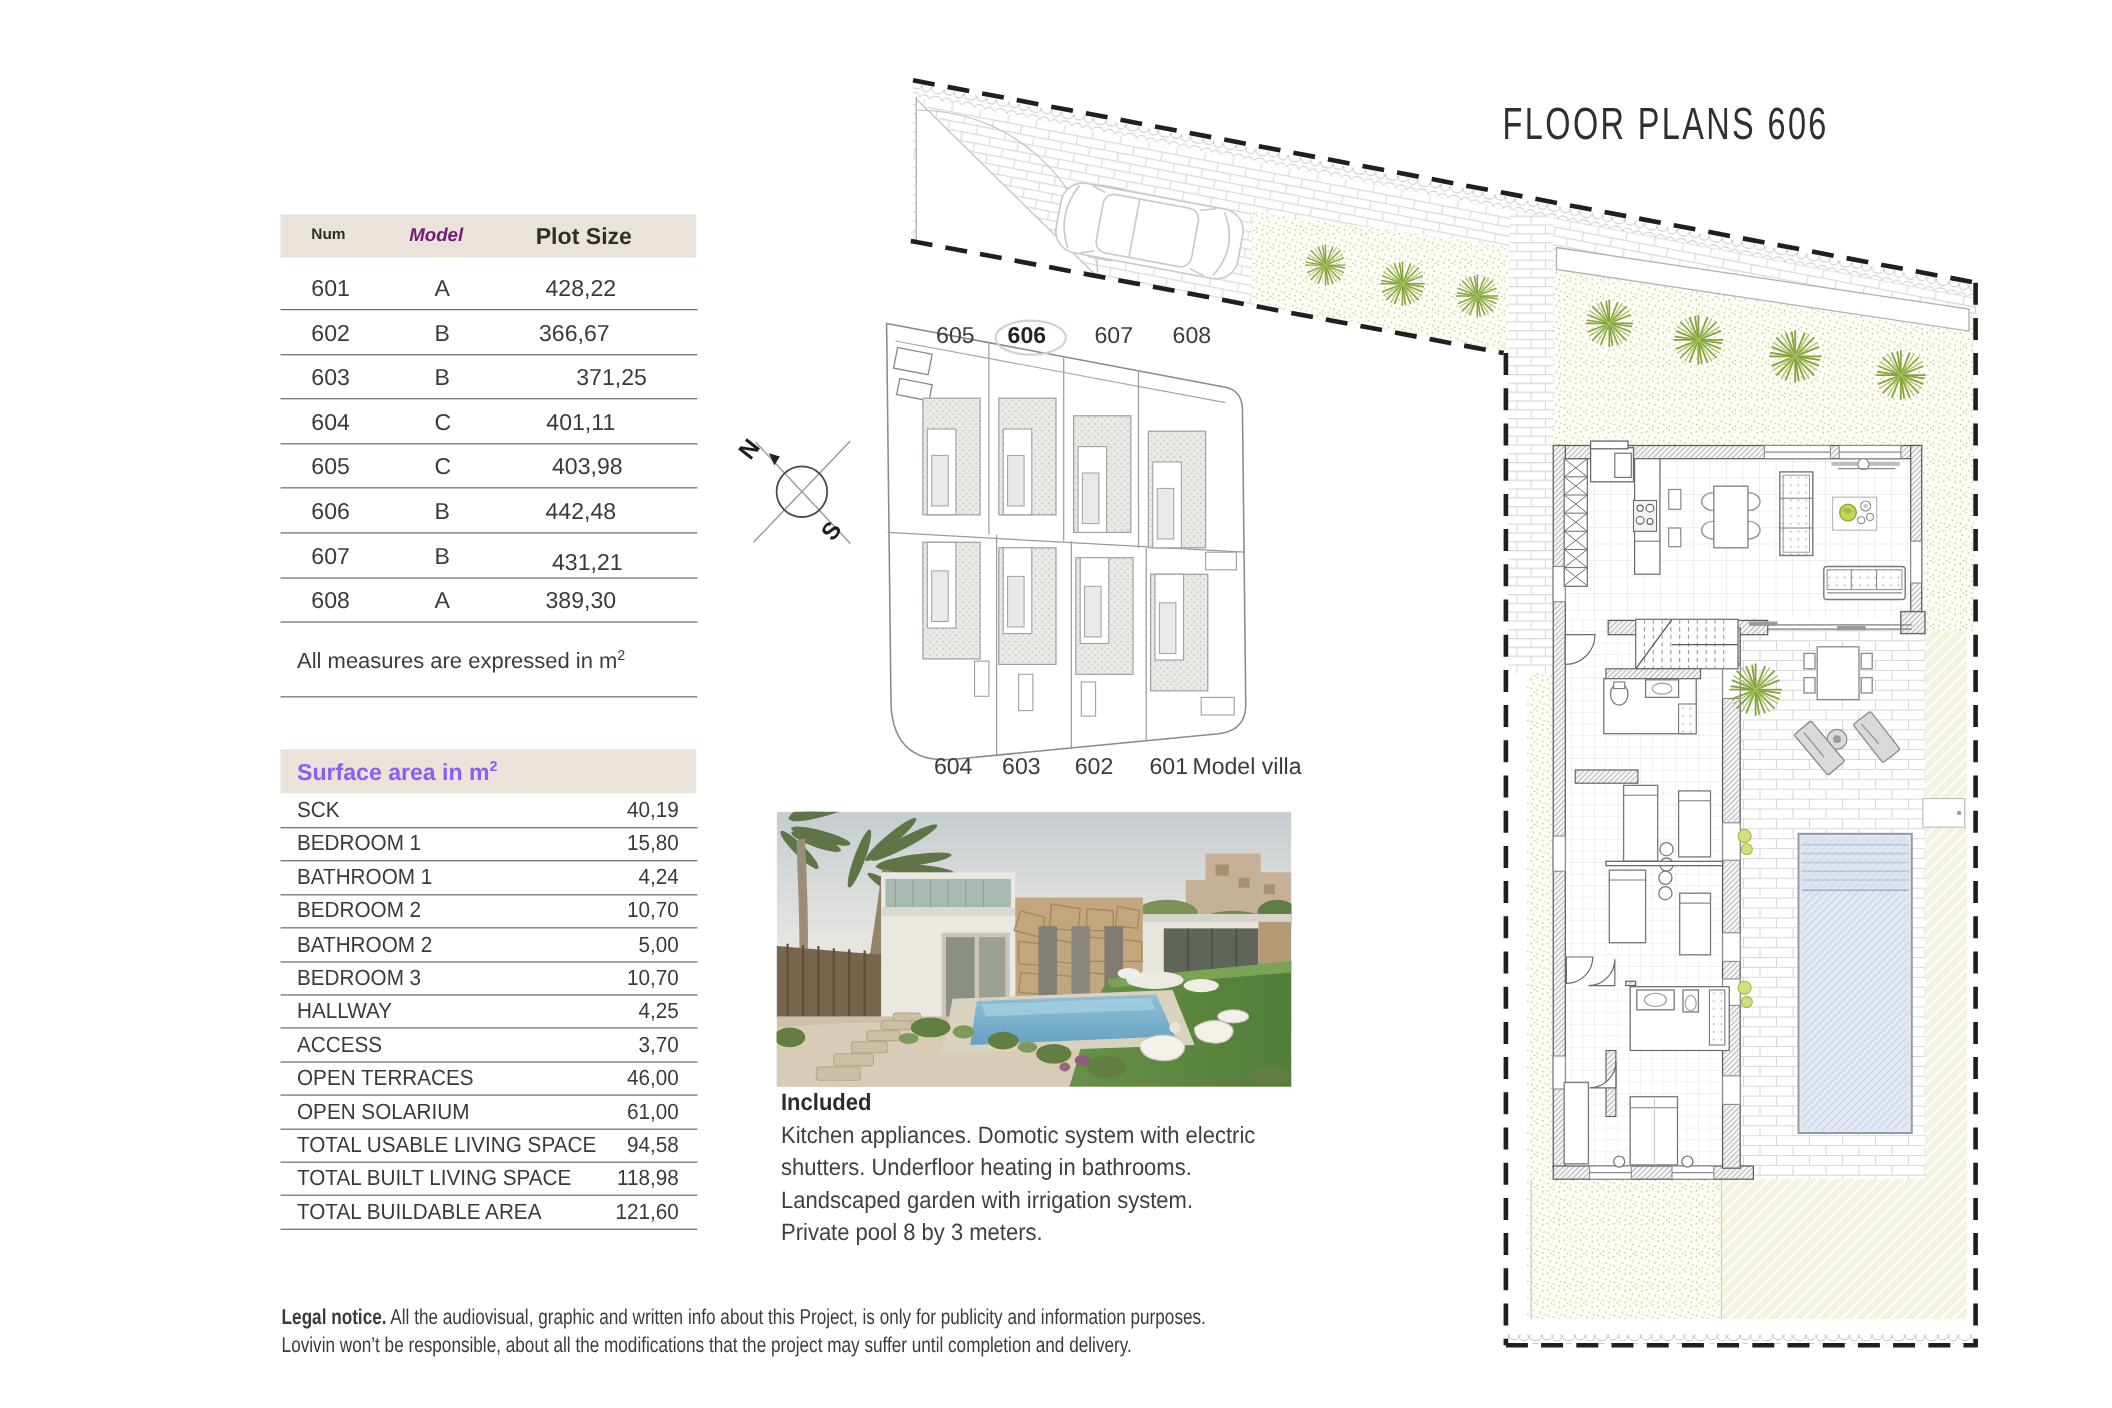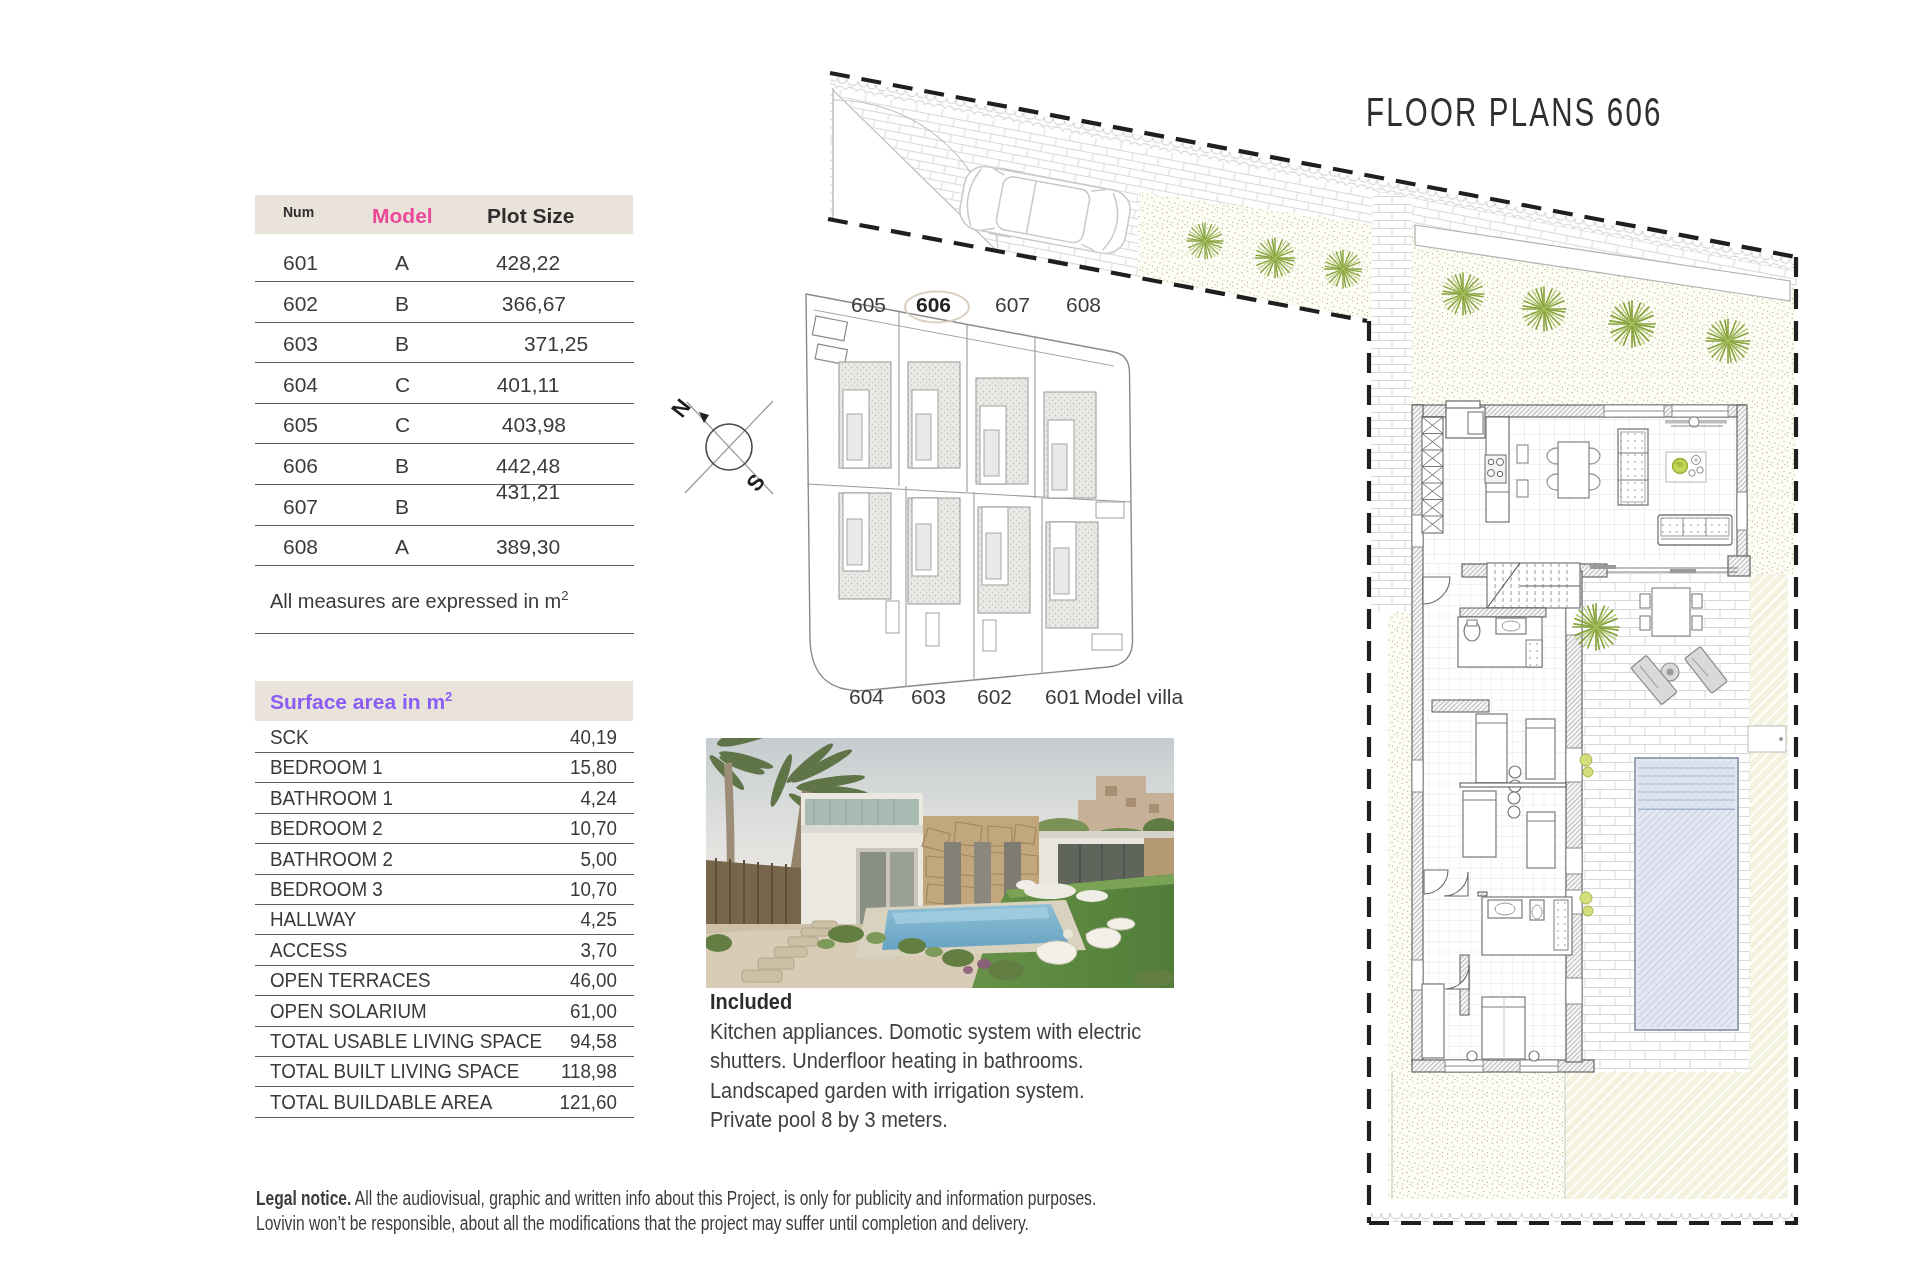--- a/index.html
+++ b/index.html
@@ -11,31 +11,31 @@
   .lab{white-space:nowrap;transform:scaleX(0.94);transform-origin:0 0;}
   .val{transform:scaleX(0.94);transform-origin:100% 0;}
 </style>
 </head>
 <body>
 
 <div class="abs" style="left:1366px;top:89px;font-size:41px;letter-spacing:3px;color:#2f2f2f;transform:scaleX(0.72);transform-origin:0 0;">FLOOR PLANS 606</div>
 
 <div class="abs hdr" style="left:255px;top:195px;width:378px;height:39px;"></div>
 <div class="abs" style="left:283px;top:204px;font-weight:bold;font-size:14px;color:#2e2e2e;">Num</div>
-<div class="abs" style="left:372px;top:204px;font-weight:bold;font-size:21px;color:#ec4899;">Model</div>
+<div class="abs" style="left:372px;top:204px;font-weight:bold;font-size:17px;color:#701a75;font-style:italic;">Model</div>
 <div class="abs" style="left:487px;top:204px;font-weight:bold;font-size:21px;color:#2e2e2e;">Plot Size</div>
 
 <div class="abs" style="left:283px;top:251px;font-size:21px;">601</div>
 <div class="abs" style="left:395px;top:251px;font-size:21px;">A</div>
 <div class="abs" style="left:490px;top:251px;width:76px;text-align:center;font-size:21px;">428,22</div>
 <div class="ln" style="top:281px;"></div>
 
 <div class="abs" style="left:283px;top:292px;font-size:21px;">602</div>
 <div class="abs" style="left:395px;top:292px;font-size:21px;">B</div>
-<div class="abs" style="left:490px;top:292px;width:76px;text-align:right;font-size:21px;">366,67</div>
+<div class="abs" style="left:490px;top:292px;width:76px;text-align:left;font-size:21px;">366,67</div>
 <div class="ln" style="top:322px;"></div>
 
 <div class="abs" style="left:283px;top:332px;font-size:21px;">603</div>
 <div class="abs" style="left:395px;top:332px;font-size:21px;">B</div>
 <div class="abs" style="left:490px;top:332px;width:76px;text-align:center;font-size:21px;margin-left:28px;">371,25</div>
 <div class="ln" style="top:362px;"></div>
 
 <div class="abs" style="left:283px;top:373px;font-size:21px;">604</div>
 <div class="abs" style="left:395px;top:373px;font-size:21px;">C</div>
 <div class="abs" style="left:490px;top:373px;width:76px;text-align:center;font-size:21px;">401,11</div>
@@ -46,21 +46,21 @@
 <div class="abs" style="left:490px;top:413px;width:76px;text-align:right;font-size:21px;">403,98</div>
 <div class="ln" style="top:443px;"></div>
 
 <div class="abs" style="left:283px;top:454px;font-size:21px;">606</div>
 <div class="abs" style="left:395px;top:454px;font-size:21px;">B</div>
 <div class="abs" style="left:490px;top:454px;width:76px;text-align:center;font-size:21px;">442,48</div>
 <div class="ln" style="top:484px;"></div>
 
 <div class="abs" style="left:283px;top:495px;font-size:21px;">607</div>
 <div class="abs" style="left:395px;top:495px;font-size:21px;">B</div>
-<div class="abs" style="left:490px;top:480px;width:76px;text-align:center;font-size:21px;">431,21</div>
+<div class="abs" style="left:490px;top:500px;width:76px;text-align:right;font-size:21px;">431,21</div>
 <div class="ln" style="top:525px;"></div>
 
 <div class="abs" style="left:283px;top:535px;font-size:21px;">608</div>
 <div class="abs" style="left:395px;top:535px;font-size:21px;">A</div>
 <div class="abs" style="left:490px;top:535px;width:76px;text-align:center;font-size:21px;">389,30</div>
 <div class="ln" style="top:565px;"></div>
 
 <div class="abs" style="left:270px;top:588px;font-size:20px;">All measures are expressed in m<sup style="font-size:13px;">2</sup></div>
 <div class="ln" style="top:633px;"></div>
 

